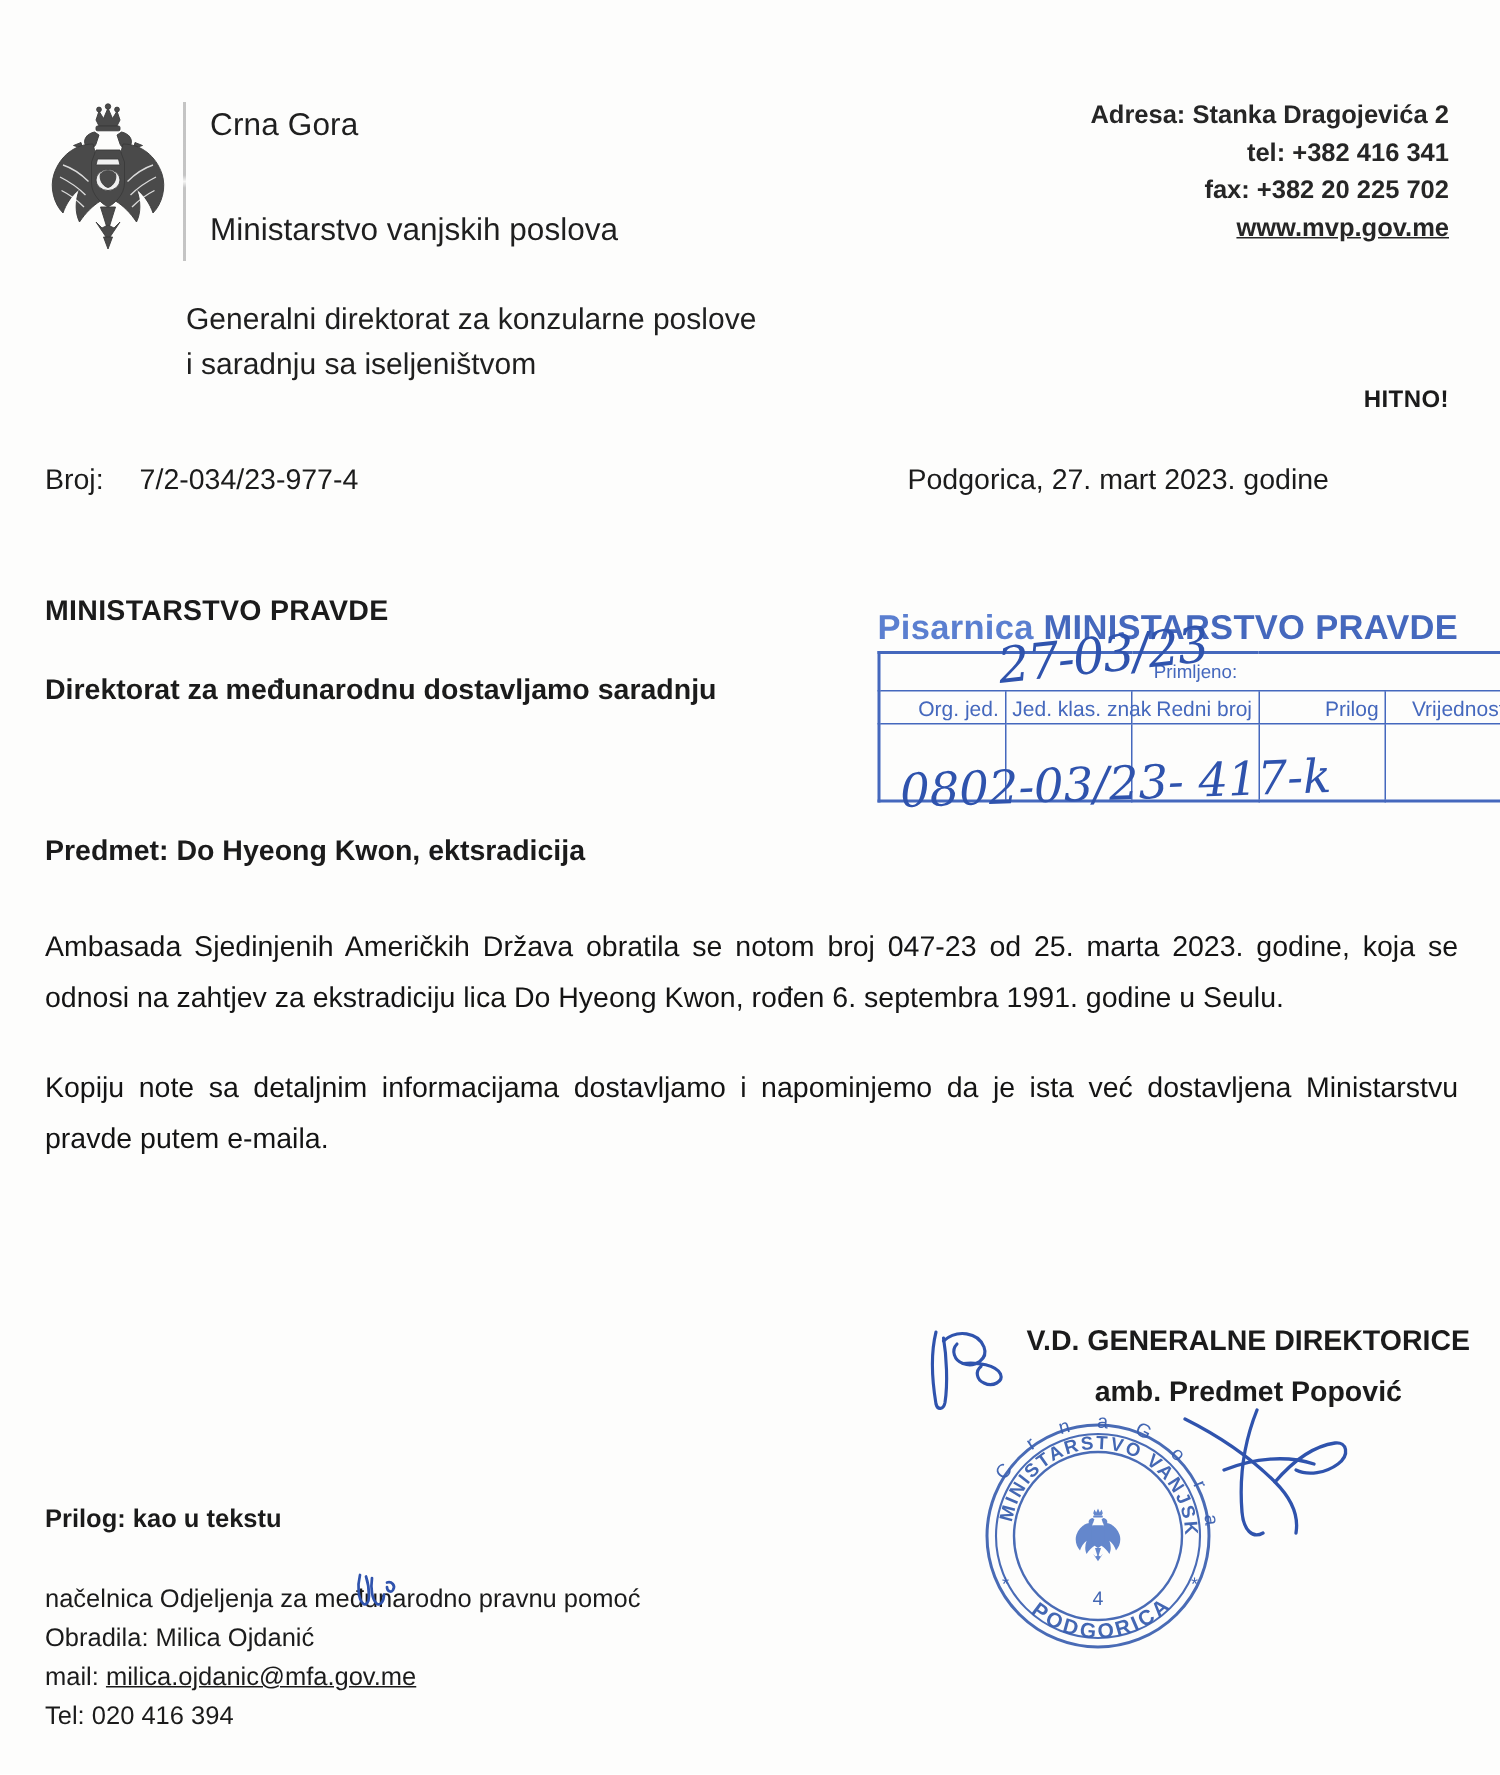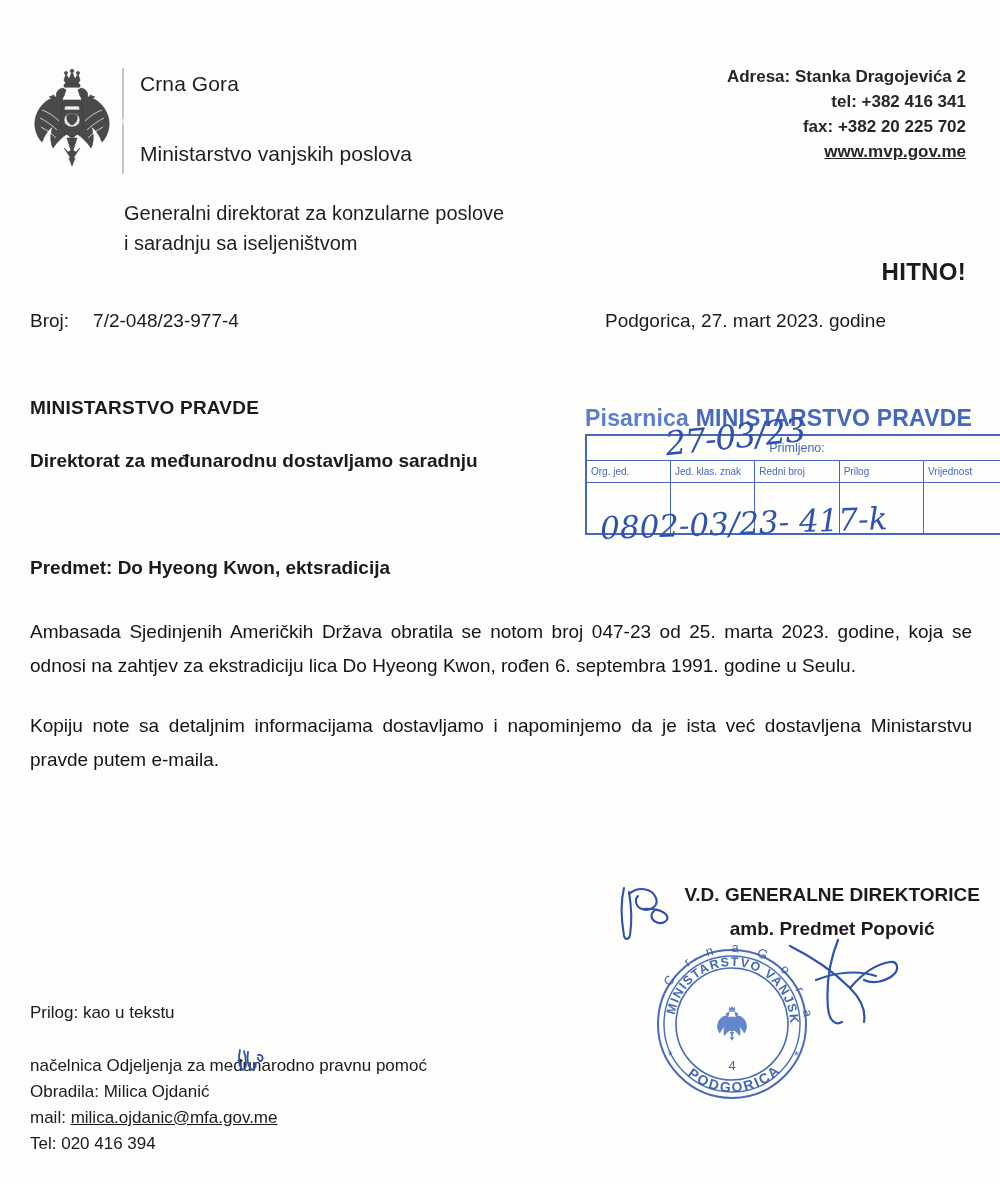--- a/index.html
+++ b/index.html
@@ -78,21 +78,21 @@
     font-weight: 600;
   }
   .address .url {
     text-decoration: underline;
   }
 
   
   .urgent {
     position: absolute;
     right: 34px; top: 258px;
-    font-size: 24px;
+    font-size: 16px;
     font-weight: bold;
     letter-spacing: .3px;
   }
   .broj {
     position: absolute;
     left: 30px; top: 310px;
     font-size: 19px;
   }
   .broj .label { margin-right: 24px; }
   .place-date {
@@ -145,22 +145,22 @@
     padding: 2px 4px;
     height: 17px;
     vertical-align: middle;
   }
   .stamp-table td.recv {
     font-size: 12.5px;
     height: 20px;
     text-align: center;
   }
   .stamp-table td.hdr {
-    text-align: left;
-    font-size: 10px;
+    text-align: right;
+    font-size: 14px;
     white-space: nowrap;
   }
   .stamp-table tr.data td {
     height: 46px;
   }
 
   .hand {
     position: absolute;
     font-family: "DejaVu Serif", serif;
     color: #2f53ad;
@@ -228,20 +228,21 @@
     left: 780px; top: 930px;
     width: 130px; height: 130px;
   }
   .sig-stroke svg { width:100%; height:100%; display:block; }
 
   
   .attach {
     position: absolute;
     left: 30px; top: 1003px;
     font-size: 17px;
+    font-weight: bold;
   }
   .footer {
     position: absolute;
     left: 30px; top: 1053px;
     font-size: 17px;
     line-height: 26px;
   }
   .footer .mail-link { text-decoration: underline; }
   .footer-paraph {
     position: absolute;
@@ -318,21 +319,21 @@
       <div>Adresa: Stanka Dragojevića 2</div>
       <div>tel: +382 416 341</div>
       <div>fax: +382 20 225 702</div>
       <div class="url">www.mvp.gov.me</div>
     </div>
   </div>
 
   <div class="urgent">HITNO!</div>
 
   <div class="broj">
-    <span class="label">Broj:</span><span>7/2-048/23-977-4</span>
+    <span class="label">Broj:</span><span>7/2-034/23-977-4</span>
   </div>
 
   <div class="place-date">Podgorica,  27. mart 2023. godine</div>
 
   <div class="addressee-1">MINISTARSTVO PRAVDE</div>
   <div class="addressee-2">Direktorat za međunarodnu dostavljamo saradnju</div>
 
   <div class="stamp">
     <div class="stamp-title">
       <span class="t1">Pisarnica</span>

